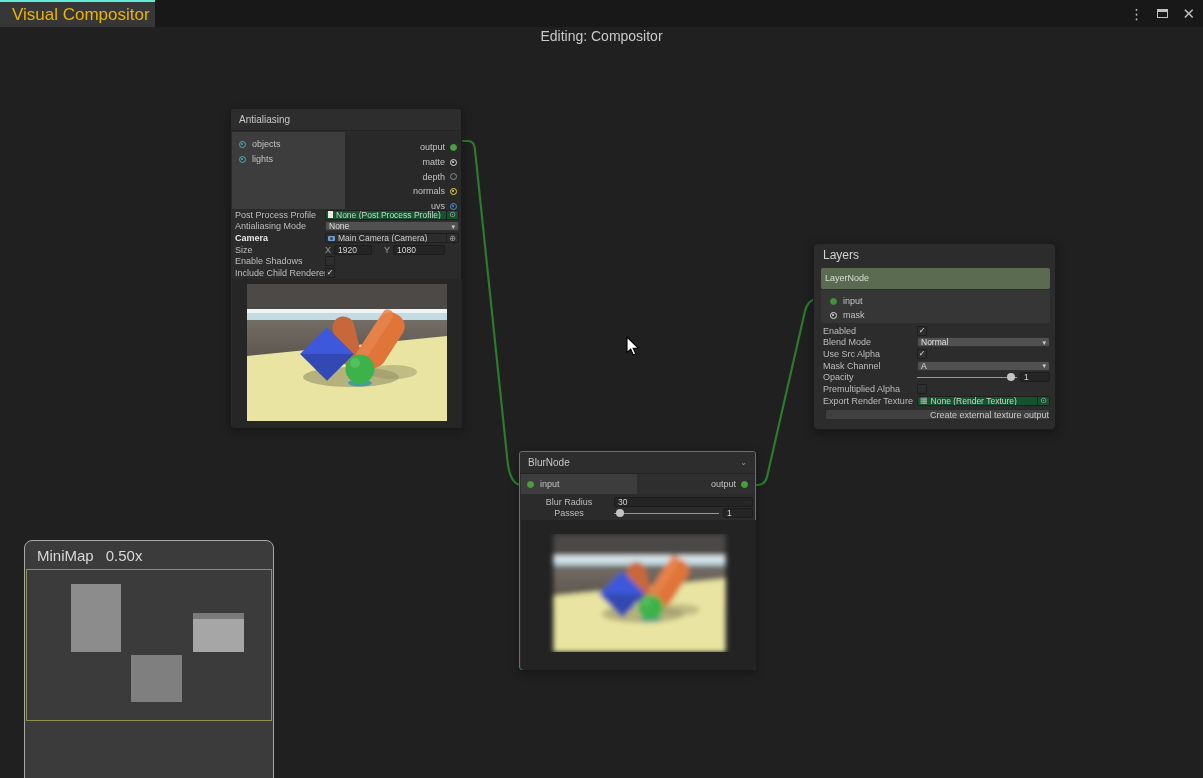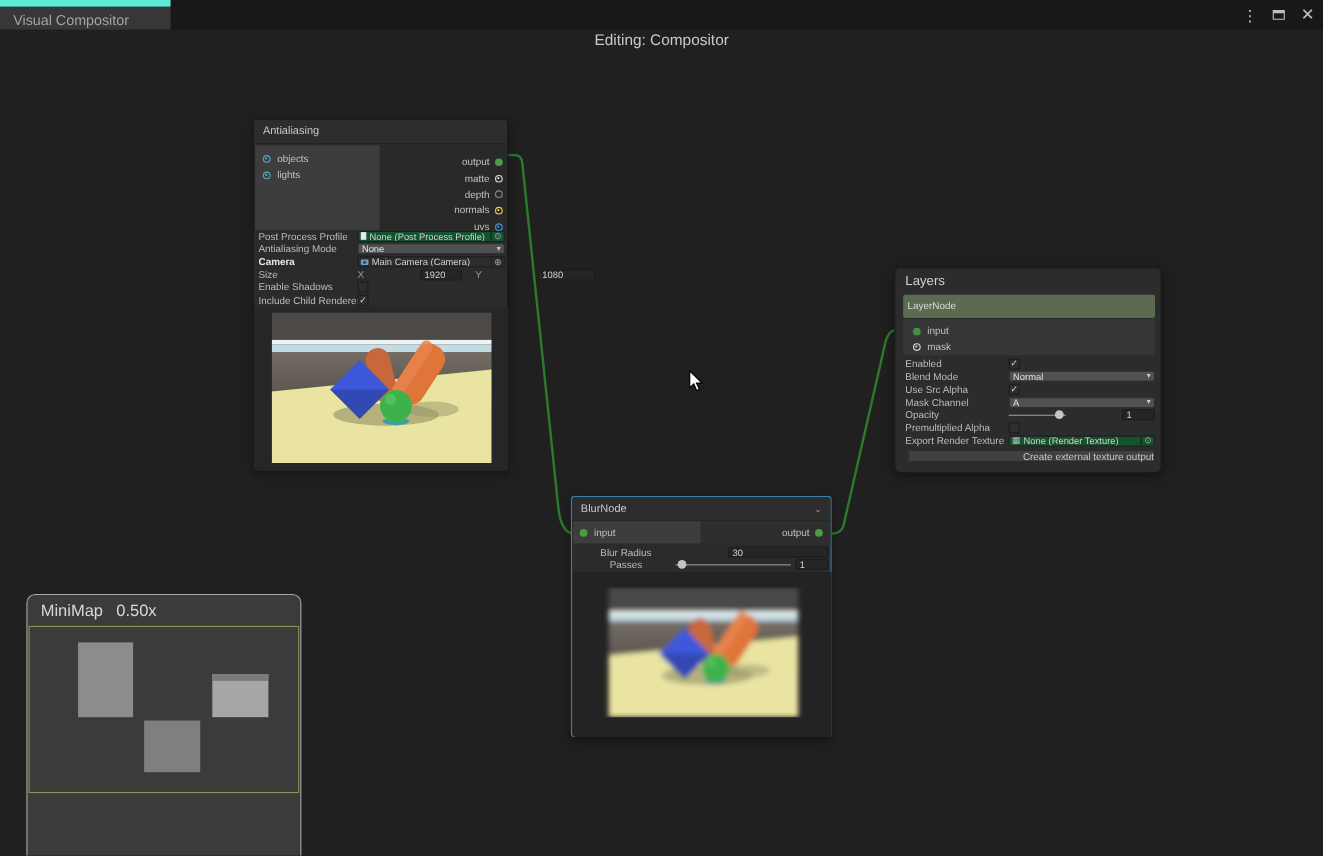--- a/index.html
+++ b/index.html
@@ -1,22 +1,22 @@
 <!DOCTYPE html>
 <html><head>
 <meta charset="utf-8">
 <style>
   html,body{margin:0;padding:0;background:#202020;}
   *{box-sizing:border-box;font-family:"Liberation Sans",sans-serif;}
   #window{position:relative;width:1203px;height:778px;background:#202020;overflow:hidden;}
 
   
   #titlebar{position:absolute;left:0;top:0;width:1203px;height:27px;background:#181818;}
-  #tab{position:absolute;left:0;top:0;width:155px;height:27px;background:#373737;border-top:6px solid #5eead4;
-       color:#a3a3a3;font-size:13px;line-height:25px;padding-left:12px;}
+  #tab{position:absolute;left:0;top:0;width:155px;height:27px;background:#373737;border-top:2px solid #5eead4;
+       color:#eab308;font-size:17px;line-height:25px;padding-left:12px;}
   .win-controls{position:absolute;right:8px;top:0;height:27px;display:flex;align-items:center;gap:14px;color:#c0c0c0;}
   .kebab{font-size:14px;line-height:1;}
   .maxbox{display:inline-block;width:11px;height:9px;border:1px solid #c0c0c0;border-top:3px solid #c0c0c0;}
   .closex{font-size:15px;line-height:1;}
 
   #editing-label{position:absolute;left:0;top:28px;width:1203px;text-align:center;color:#c9c9c9;font-size:14px;}
 
   
   #edges{position:absolute;left:0;top:0;z-index:1;pointer-events:none;}
   #edges path{pointer-events:stroke;}
@@ -36,21 +36,21 @@
   .prow .plabel{flex:none;overflow:hidden;white-space:nowrap;}
   .objfield{display:flex;align-items:center;background:#14532d;border:1px solid #1e1e1e;border-radius:2px;
             height:10px;color:#cfcfcf;font-size:8.5px;padding:0 2px;gap:3px;overflow:hidden;white-space:nowrap;}
   .objfield .picker{margin-left:auto;color:#aaa;font-size:8px;border-left:1px solid #1e1e1e;padding-left:2px;}
   .pageicon{display:inline-block;width:5px;height:7px;background:#e8e8e8;flex:none;}
   .texicon{font-size:8px;color:#bbb;flex:none;line-height:1;}
   .dropdown{display:flex;align-items:center;background:#515151;border:1px solid #303030;border-radius:2px;
             height:10px;color:#e0e0e0;font-size:8.5px;padding:0 3px;}
   .dropdown .arrow{margin-left:auto;font-size:7px;color:#cfcfcf;line-height:1;}
   .tinput{display:flex;align-items:center;background:#252525;border:1px solid #1c1c1c;border-radius:2px;
-          height:10px;color:#d2d2d2;font-size:8.5px;padding:0 3px;margin-left:48px;}
+          height:10px;color:#d2d2d2;font-size:8.5px;padding:0 3px;}
   .checkbox{width:10px;height:10px;background:#2e2e2e;border:1px solid #1d1d1d;border-radius:1px;
             display:flex;align-items:center;justify-content:center;color:#e2e2e2;font-size:8px;line-height:1;}
   .camicon{display:inline-block;width:7px;height:5px;background:#6f9dc9;border-radius:1px;flex:none;position:relative;}
   .camicon::after{content:"";position:absolute;left:2px;top:1px;width:3px;height:3px;border-radius:50%;background:#2b4a66;}
   .slider{position:relative;height:10px;flex:1;}
   .slider .track{position:absolute;left:0;right:0;top:4.5px;height:1px;background:#989898;}
   .slider .knob{position:absolute;top:1px;width:8px;height:8px;border-radius:50%;background:#c4c4c4;}
 
   
   #rendering-node{left:230px;top:108px;width:232px;height:320px;}

